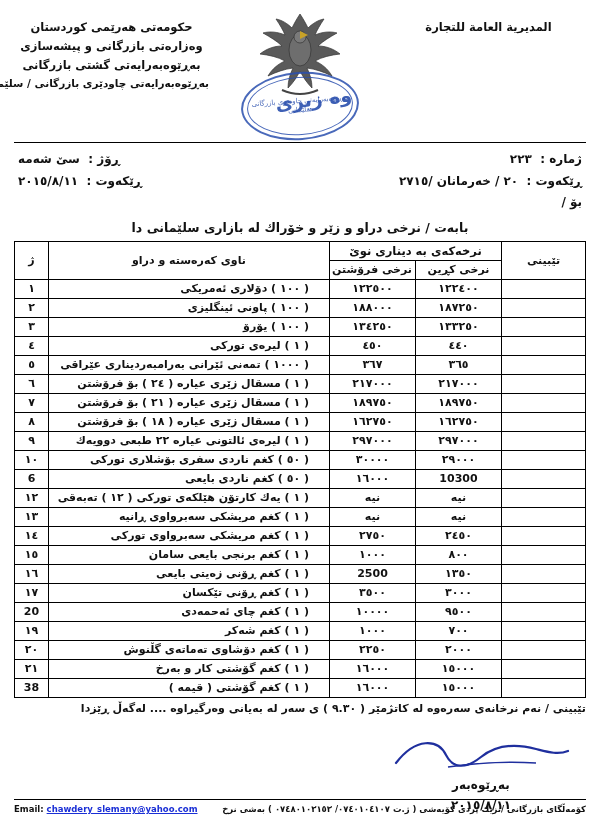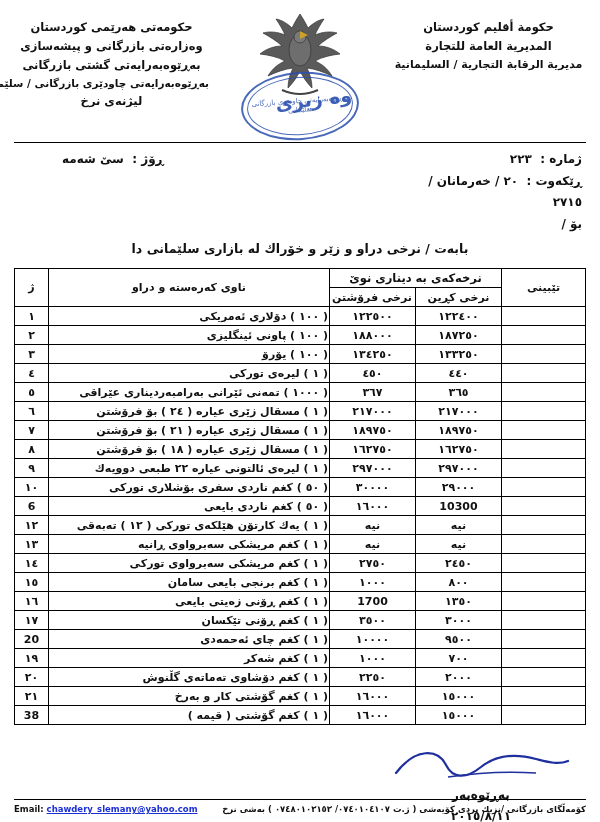--- a/index.html
+++ b/index.html
@@ -87,29 +87,29 @@
     display:flex;
     justify-content:space-between;
     border-top:1.2px solid #000;
     border-bottom:0;
     margin-top:4px;
     padding:6px 4px 2px 4px;
     font-size:12px;
     font-weight:bold;
     line-height:1.8;
   }
-  .meta .blk{min-width:150px;margin-left:44px;}
+  .meta .blk{min-width:150px;}
   .meta .blk.center{text-align:center;min-width:120px;}
   .meta .blk.left{text-align:left;}
   .subject{
     direction:rtl;
     text-align:center;
     font-size:12.5px;
     font-weight:bold;
-    margin:4px 0 12px 0;
+    margin:4px 0 6px 0;
   }
   
   table{
     width:100%;
     border-collapse:collapse;
     direction:rtl;
     font-size:11px;
     table-layout:fixed;
   }
   th,td{
@@ -120,21 +120,21 @@
     font-weight:bold;
     white-space:nowrap;
     overflow:hidden;
   }
   thead th{font-size:11px;}
   .col-note{width:84px;}
   .col-buy{width:86px;}
   .col-sell{width:86px;}
   .col-name{width:auto;}
   .col-idx{width:34px;}
-  td.name{text-align:right;padding-right:1px;font-size:11px;}
+  td.name{text-align:right;padding-right:20px;font-size:11px;}
   .grp-head{font-size:11.5px;}
   
   .footnote{
     direction:rtl;
     font-size:11px;
     font-weight:bold;
     margin-top:4px;
     text-align:right;
   }
   .sign{
@@ -167,23 +167,21 @@
   a{color:#1a2fd6;text-decoration:underline;}
 </style>
 </head>
 <body>
 
 <div class="page">
 
   <div class="header">
 
     <div class="hdr-col right">
-      <span class="hdr-line">حكومة أقليم كوردستان</span>
       <span class="hdr-line">المديرية العامة للتجارة</span>
-      <span class="hdr-line small">مديرية الرقابة التجارية / السليمانية</span>
     </div>
 
     <div class="emblem-wrap">
       <div class="emblem">
         <svg width="96" height="86" viewBox="0 0 96 86">
           <g fill="#5a5a5a" stroke="#333" stroke-width="0.7">
             <path d="M48 4 C44 10 42 14 40 18 C36 14 30 10 24 9 C28 15 31 20 33 25 C26 22 18 21 11 23 C18 27 25 31 30 36 C22 36 14 39 8 44 C17 45 26 47 33 51 C26 54 20 59 16 66 C24 62 33 59 41 58 C38 64 36 71 36 78 C41 73 45 67 48 61 C51 67 55 73 60 78 C60 71 58 64 55 58 C63 59 72 62 80 66 C76 59 70 54 63 51 C70 47 79 45 88 44 C82 39 74 36 66 36 C71 31 78 27 85 23 C78 21 70 22 63 25 C65 20 68 15 72 9 C66 10 60 14 56 18 C54 14 52 10 48 4 Z"></path>
           </g>
           <ellipse cx="48" cy="40" rx="11" ry="16" fill="#6e6e6e" stroke="#333" stroke-width="0.7"></ellipse>
           <circle cx="48" cy="27" r="6" fill="#7a7a7a" stroke="#333" stroke-width="0.7"></circle>
@@ -195,41 +193,44 @@
         <div class="inner">بەڕێوەبەرایەتى چاودێرى بازرگانى سلێمانى</div>
       </div>
       <div class="stamp-script">وە زیرى</div>
     </div>
 
     <div class="hdr-col left">
       <span class="hdr-line">حكومەتى هەرێمى كوردستان</span>
       <span class="hdr-line">وەزارەتى بازرگانى و پیشەسازى</span>
       <span class="hdr-line">بەڕێوەبەرایەتى گشتى بازرگانى</span>
       <span class="hdr-line tiny">بەڕێوەبەرایەتى چاودێرى بازرگانى / سلێمانى</span>
-      <span class="hdr-line">لیژنەى نرخ</span>
     </div>
   </div>
 
   <div class="meta">
     <div class="blk">
       <div>
         <span>ژماره :</span>
         &nbsp;<span>٢٢٣</span>
       </div>
       <div>
         <span>ڕێكەوت :</span>
         &nbsp;<span>٢٠ / خەرمانان /٢٧١٥</span>
       </div>
       <div>بۆ /</div>
     </div>
     <div class="blk center"></div>
     <div class="blk left">
       <div>
         <span>ڕۆژ :</span>
         &nbsp;<span>سێ شەمه</span>
+      </div>
+      <div>
+        <span>ڕێكەوت :</span>
+        &nbsp;<span>٢٠١٥/٨/١١</span>
       </div>
     </div>
   </div>
 
   <div class="subject">بابەت / نرخى دراو و زێر و خۆراك لە بازارى سلێمانى دا</div>
 
   <table>
     <colgroup>
       <col class="col-note">
         <col class="col-buy">
@@ -351,21 +352,21 @@
         <tr>
           <td></td>
           <td>٨٠٠</td>
           <td>١٠٠٠</td>
           <td class="name">( ١ ) كغم برنجى بایعى سامان</td>
           <td>١٥</td>
         </tr>
         <tr>
           <td></td>
           <td>١٣٥٠</td>
-          <td>1700</td>
+          <td>2500</td>
           <td class="name">( ١ ) كغم ڕۆنى زەیتى بایعى</td>
           <td>١٦</td>
         </tr>
         <tr>
           <td></td>
           <td>٣٠٠٠</td>
           <td>٣٥٠٠</td>
           <td class="name">( ١ ) كغم ڕۆنى تێكسان</td>
           <td>١٧</td>
         </tr>
@@ -400,20 +401,21 @@
         <tr>
           <td></td>
           <td>١٥٠٠٠</td>
           <td>١٦٠٠٠</td>
           <td class="name">( ١ ) كغم گۆشتى ( قیمە )</td>
           <td>38</td>
         </tr>
       </tbody>
   </table>
 
+  <div class="footnote">تێبینى / نەم نرخانەى سەرەوە لە كاتژمێر ( ٩.٣٠ ) ى سەر لە بەیانى وەرگیراوە .... لەگەڵ ڕێزدا</div>
 
   <div class="sign">
     <div class="sign-col">
       <div class="squiggle">
         <svg width="190" height="42" viewBox="0 0 190 42">
           <path d="M10 30 C30 4 52 6 60 22 C67 36 80 36 95 24 C110 12 128 10 150 16 C162 19 172 22 182 18" fill="none" stroke="#1f2f9e" stroke-width="2.2" stroke-linecap="round"></path>
           <path d="M62 34 C90 30 120 28 150 30" fill="none" stroke="#1f2f9e" stroke-width="1.4"></path>
         </svg>
       </div>
       <div>بەڕێوەبەر</div>

